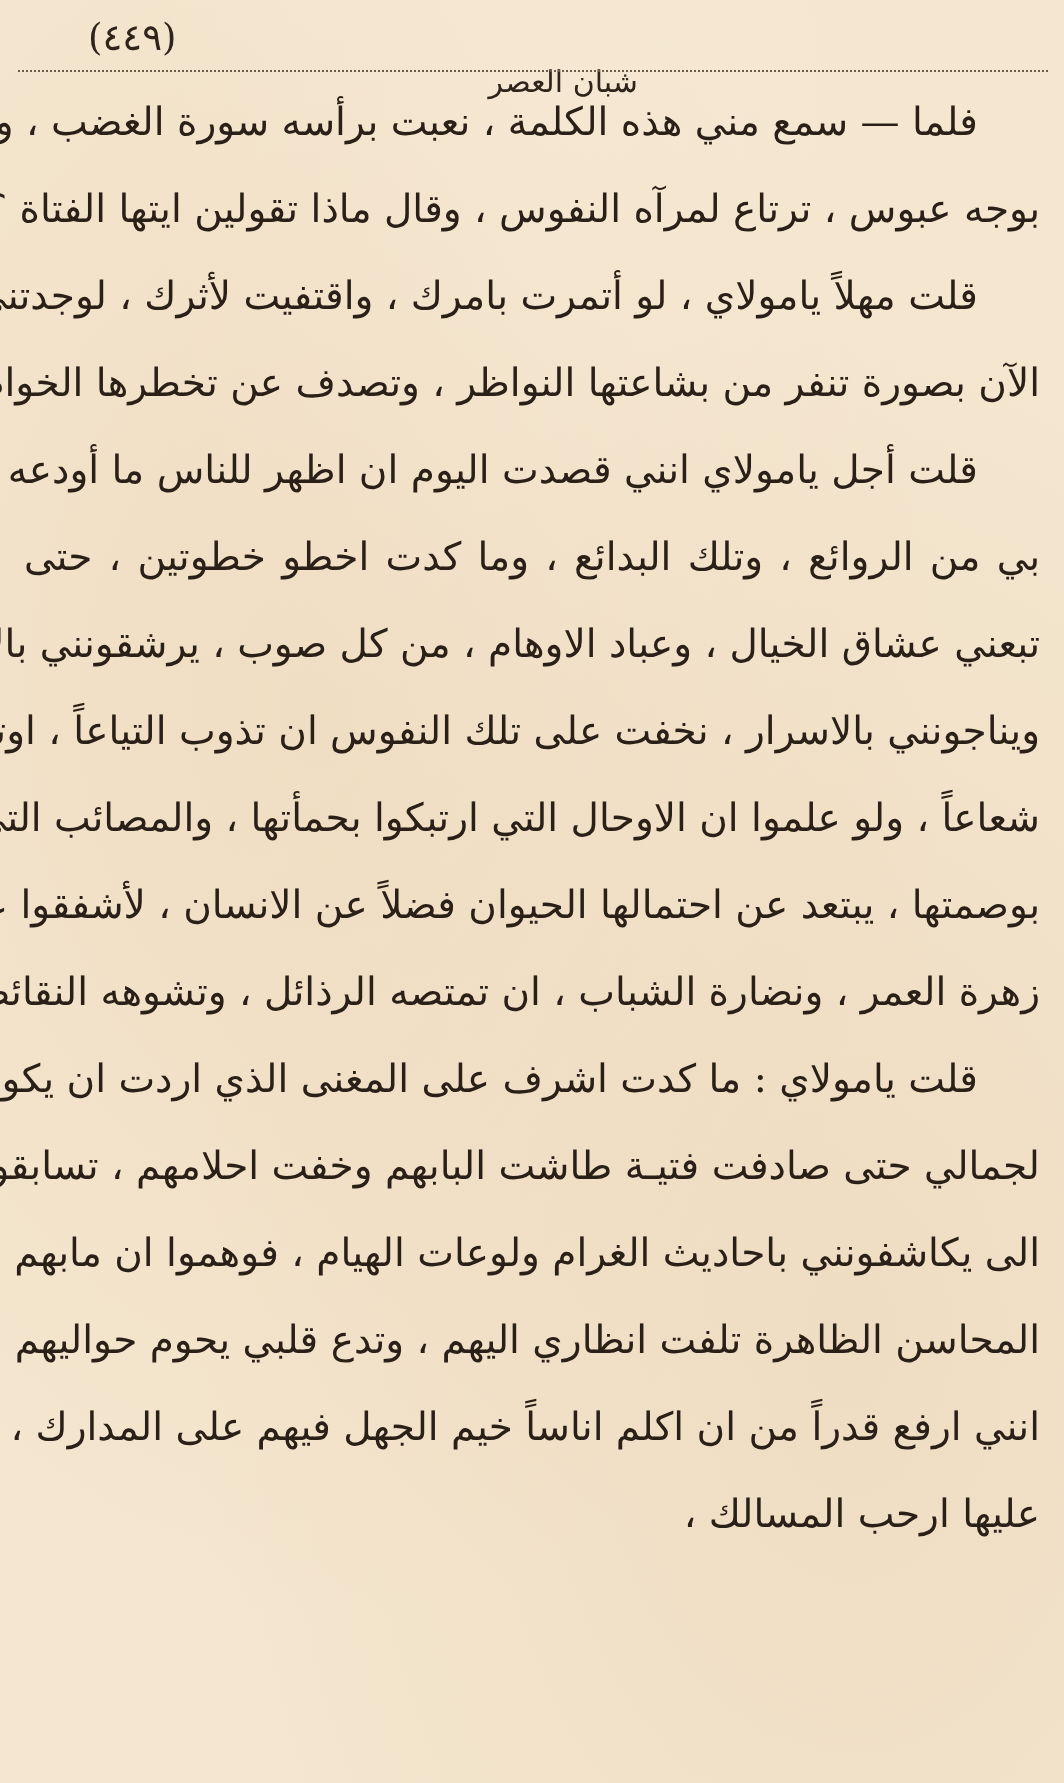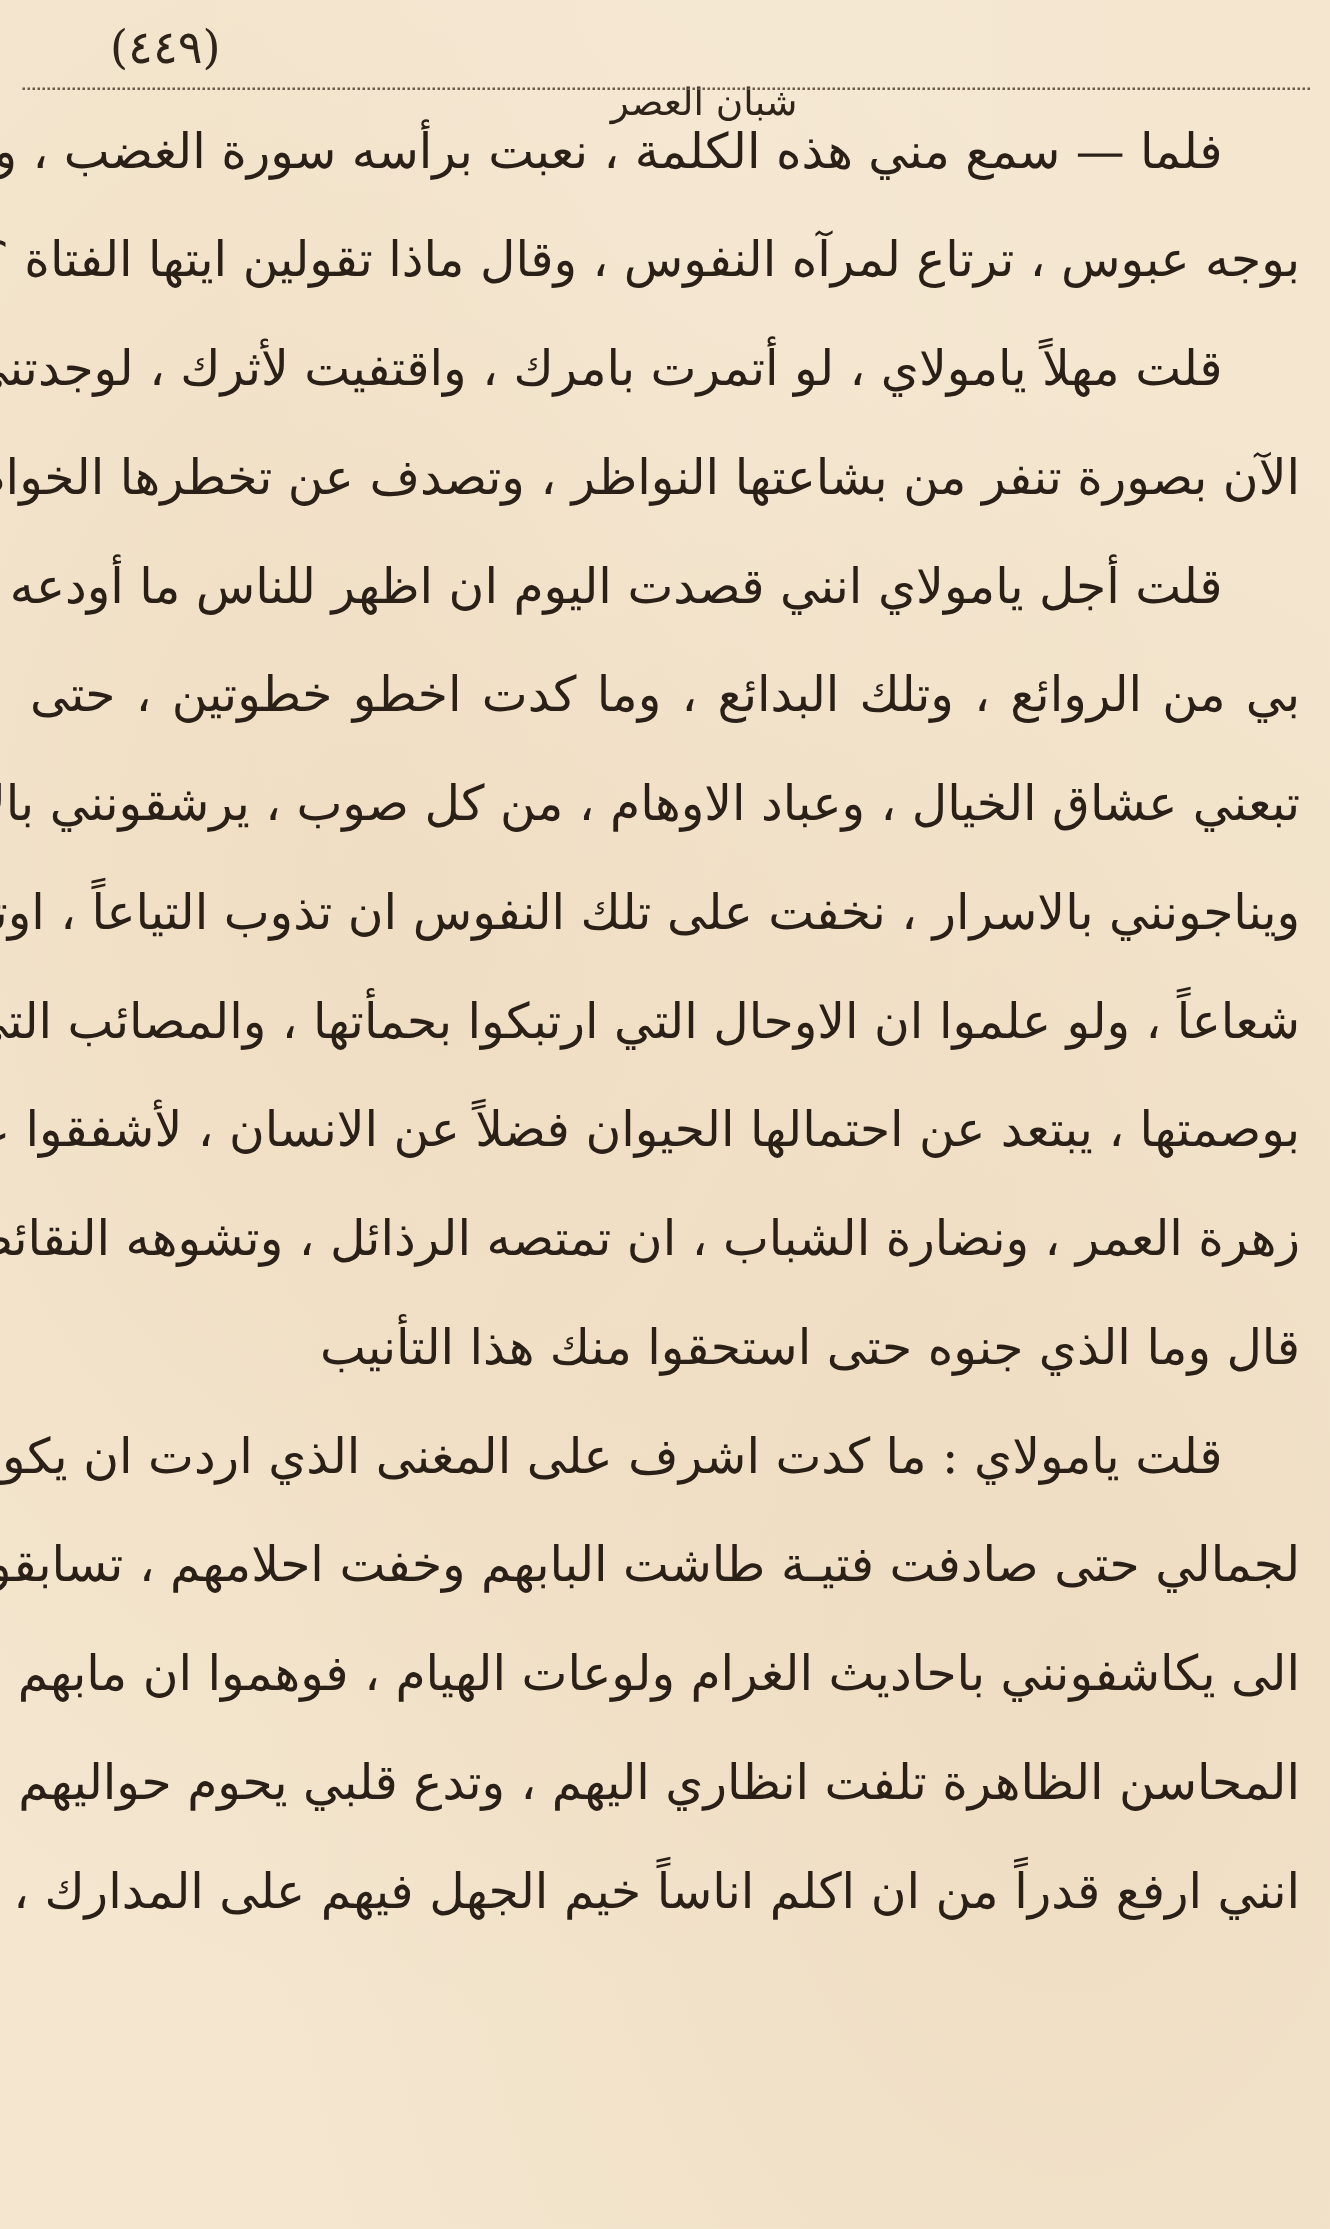--- a/index.html
+++ b/index.html
@@ -95,20 +95,20 @@
     <div class="line last">بوجه عبوس ، ترتاع لمرآه النفوس ، وقال ماذا تقولين ايتها الفتاة ؟</div>
     <div class="line indent">قلت مهلاً يامولاي ، لو أتمرت بامرك ، واقتفيت لأثرك ، لوجدتني</div>
     <div class="line last">الآن بصورة تنفر من بشاعتها النواظر ، وتصدف عن تخطرها الخواطر</div>
     <div class="line indent">قلت أجل يامولاي انني قصدت اليوم ان اظهر للناس ما أودعه الله</div>
     <div class="line">بي من الروائع ، وتلك البدائع ، وما كدت اخطو خطوتين ، حتى</div>
     <div class="line">تبعني عشاق الخيال ، وعباد الاوهام ، من كل صوب ، يرشقونني بالانظار</div>
     <div class="line">ويناجونني بالاسرار ، نخفت على تلك النفوس ان تذوب التياعاً ، اوتطير</div>
     <div class="line">شعاعاً ، ولو علموا ان الاوحال التي ارتبكوا بحمأتها ، والمصائب التي تلطخوا</div>
     <div class="line">بوصمتها ، يبتعد عن احتمالها الحيوان فضلاً عن الانسان ، لأشفقوا على</div>
     <div class="line last">زهرة العمر ، ونضارة الشباب ، ان تمتصه الرذائل ، وتشوهه النقائص</div>
-    <div class="line last">قال وما الذي جنوه حتى استحقوا منك هذا التأنيب</div>
     <div class="line indent">قلت يامولاي : ما كدت اشرف على المغنى الذي اردت ان يكون مشرقاً</div>
     <div class="line">لجمالي حتى صادفت فتيـة طاشت البابهم وخفت احلامهم ، تسابقوا</div>
     <div class="line">الى يكاشفونني باحاديث الغرام ولوعات الهيام ، فوهموا ان مابهم من تلك</div>
     <div class="line">المحاسن الظاهرة تلفت انظاري اليهم ، وتدع قلبي يحوم حواليهم ، وماعلموا</div>
     <div class="line">انني ارفع قدراً من ان اكلم اناساً خيم الجهل فيهم على المدارك ، وضيق</div>
+    <div class="line last">عليها ارحب المسالك ،</div>
   </div>
 </div>
 
 </body></html>

